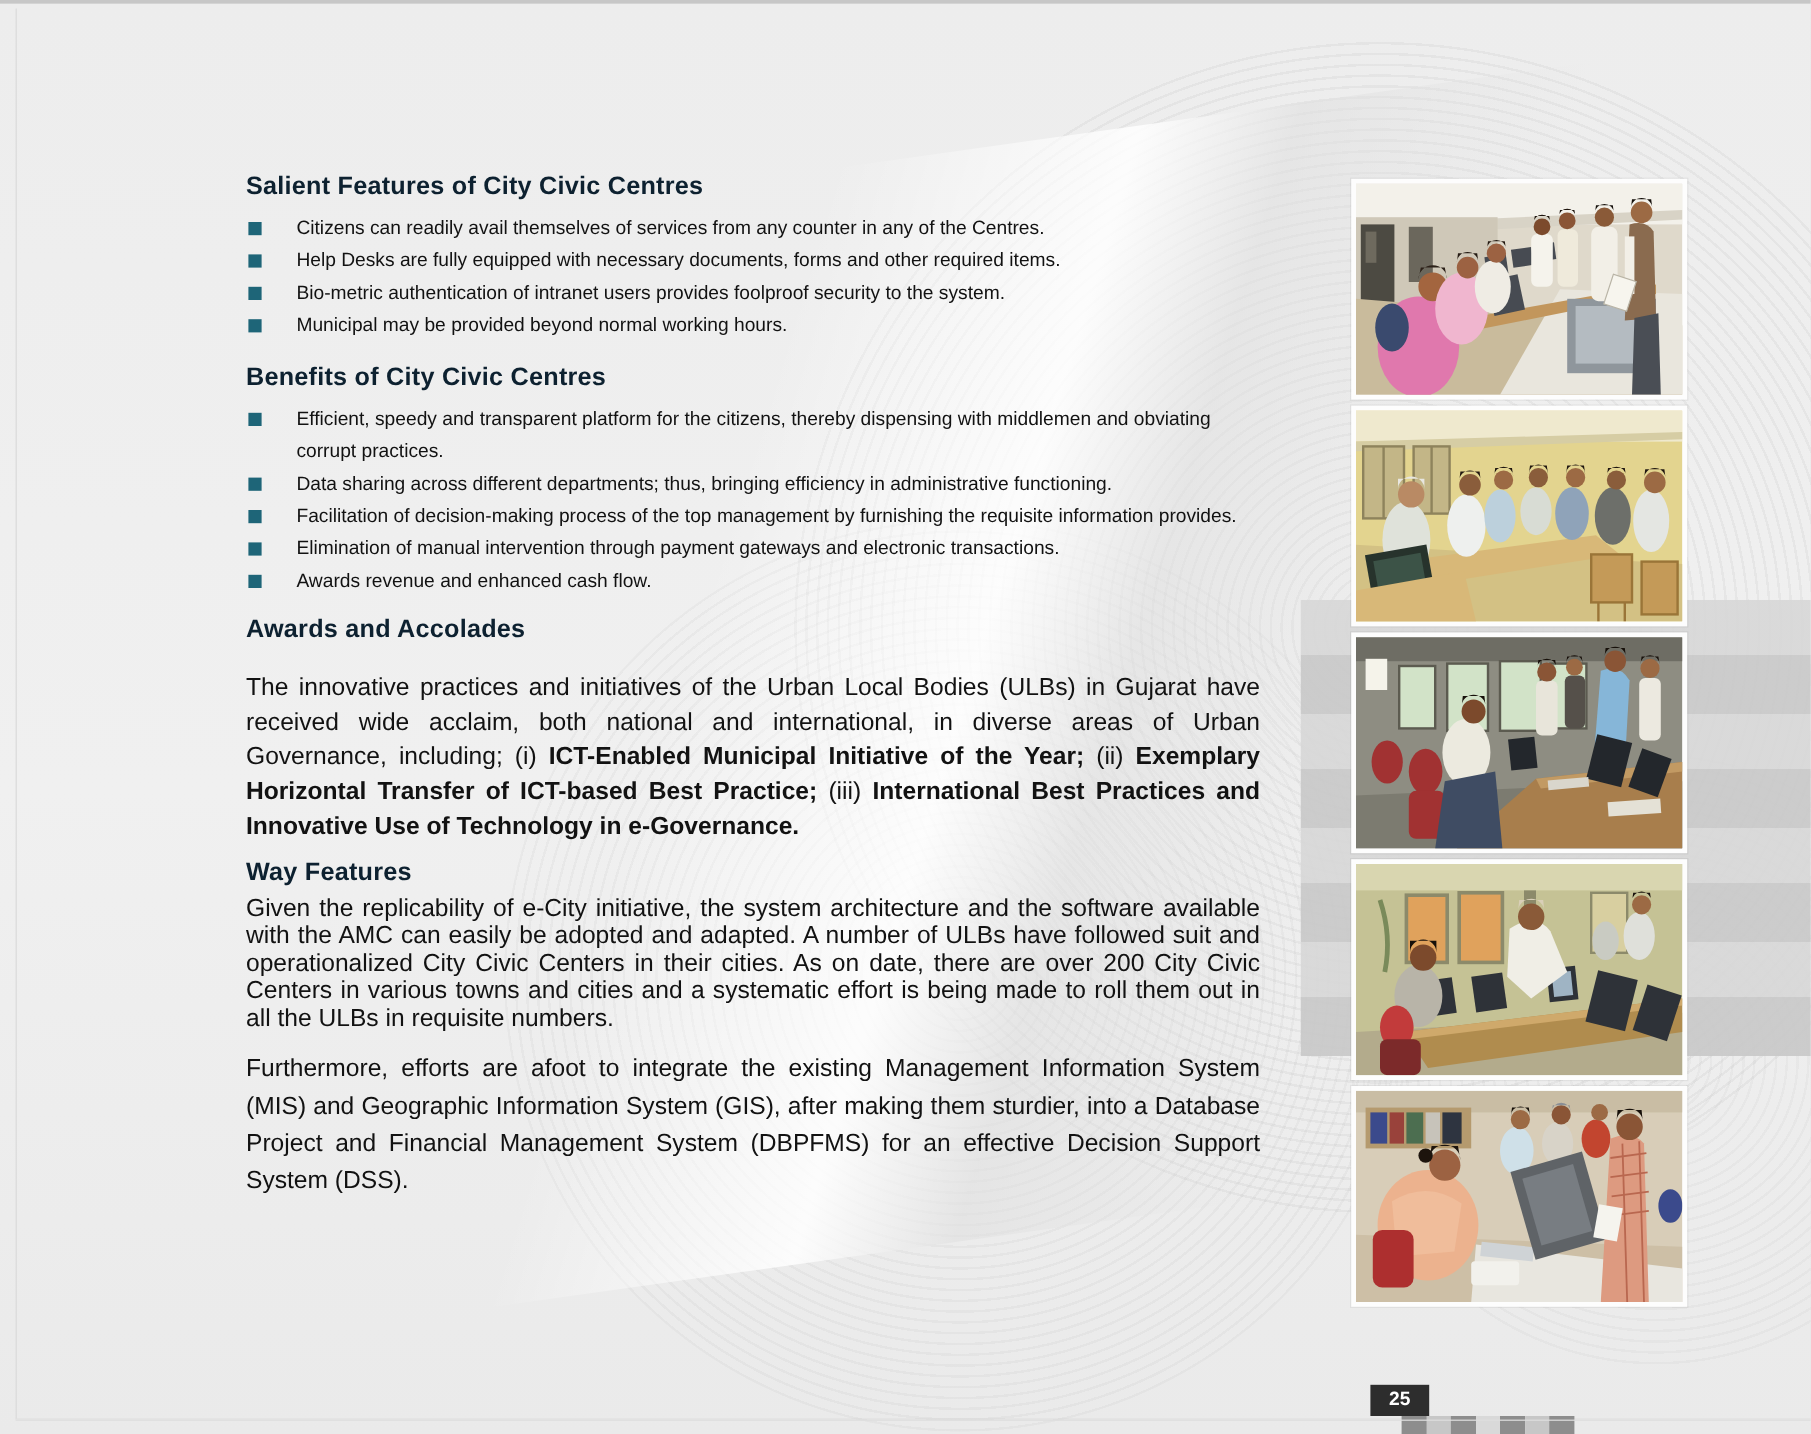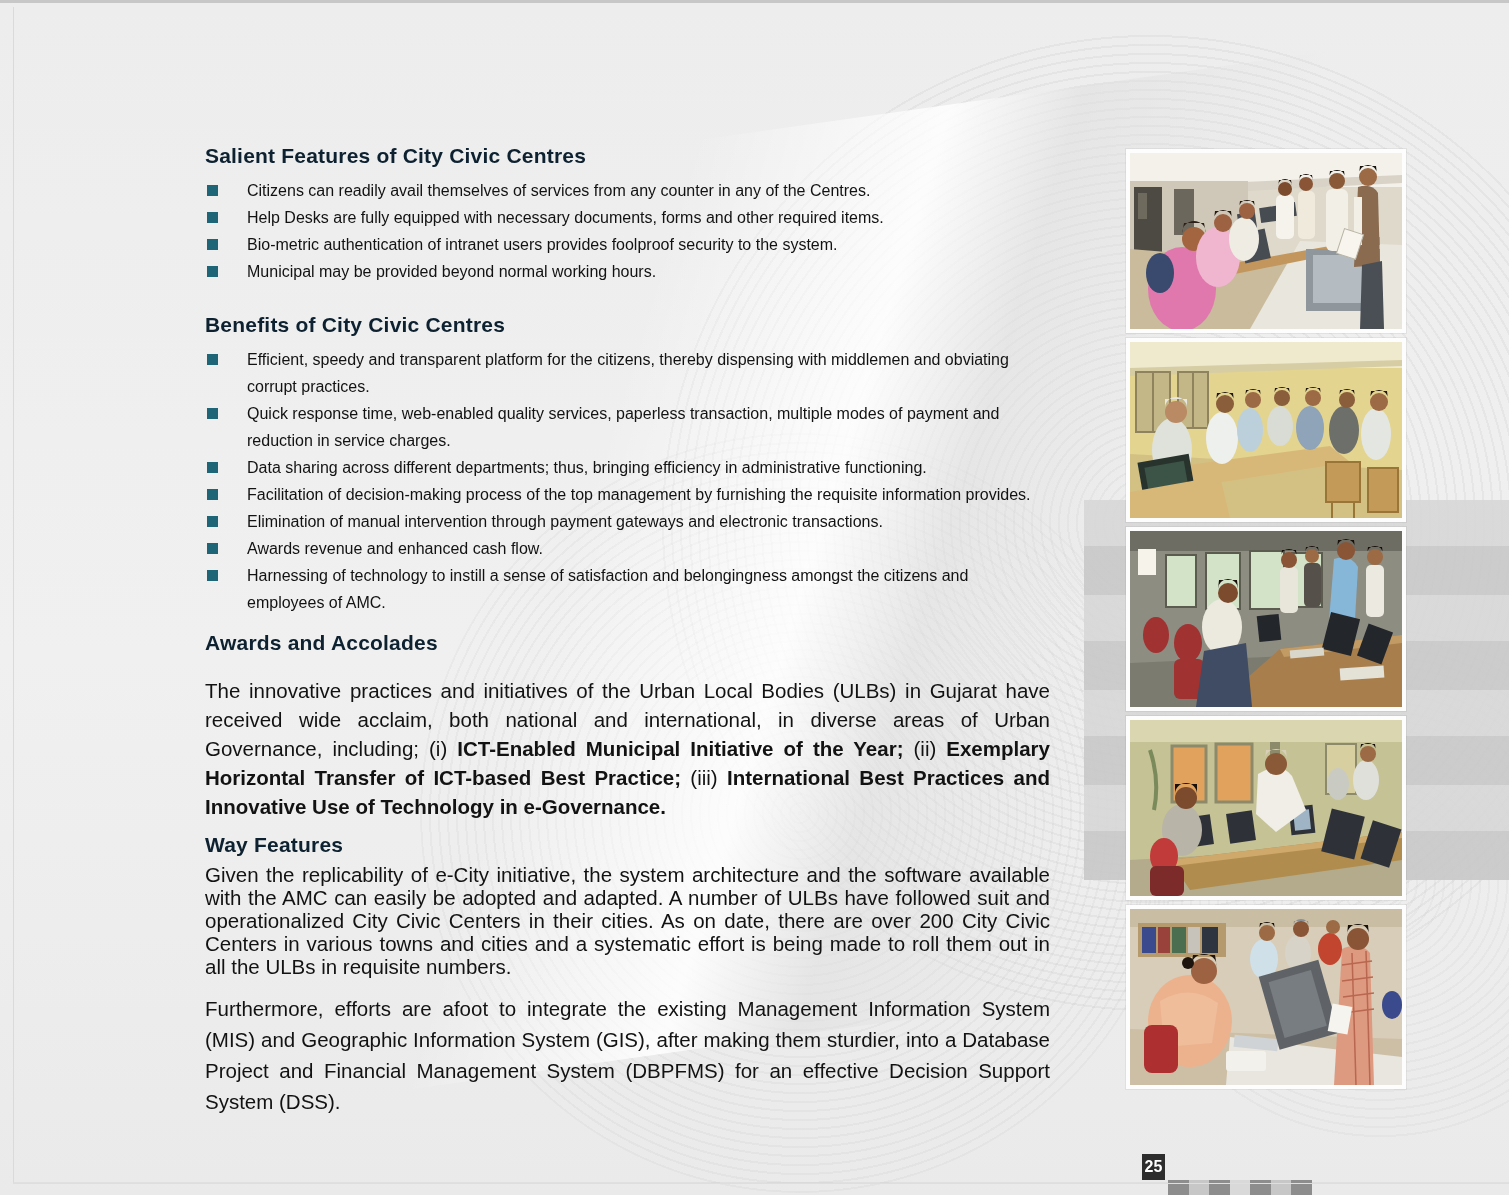--- a/index.html
+++ b/index.html
@@ -41,37 +41,37 @@
   .text-col { position:absolute; left:205px; top:140px; width:845px; color:#121212; }
   h2.sec { font-size:21px; font-weight:700; color:var(--heading,#0d2130); letter-spacing:.2px; line-height:26px; }
   ul.bullets { list-style:none; margin-top:8px; }
   ul.bullets li { position:relative; padding-left:42px; font-size:16px; line-height:27px; font-weight:500; }
   ul.bullets li::before {
     content:""; position:absolute; left:2px; top:8px; width:11px; height:11px;
     background:var(--bullet,#1e6578);
   }
   .para { font-size:20.5px; line-height:29px; text-align:justify; font-weight:500; }
   .para .bold { font-weight:800; }
-  .sec-benefits { margin-top:27px; }
+  .sec-benefits { margin-top:17px; }
   .sec-awards { margin-top:14px; }
   .sec-awards .para { margin-top:20px; }
   .sec-wayforward { margin-top:11px; }
   .sec-wayforward .para { margin-top:5px; line-height:23px; }
   .sec-furthermore { margin-top:15px; }
   .sec-furthermore .para { line-height:31px; }
   
   .photo-col { position:absolute; left:1126px; top:146px; width:280px; }
   figure.photo {
     width:280px; height:184px; background:#fdfdfd; padding:4px; margin-bottom:5px;
     box-shadow:0 0 0 1px rgba(0,0,0,0.05);
   }
   figure.photo svg { width:100%; height:100%; display:block; }
   
   .page-number {
-    position:absolute; left:1142px; top:1151px; width:23px; height:26px;
+    position:absolute; left:1142px; top:1151px; width:49px; height:26px;
     background:var(--pnbg,#2d2d2d); color:var(--pntx,#ffffff);
     font-size:16px; font-weight:700; display:flex; align-items:center; justify-content:center;
   }
   .footer-bar { position:absolute; left:1168px; top:1177px; height:18px; display:flex; }
   .footer-bar div { width:20.5px; height:100%; }
   .bottom-edge { position:absolute; left:13px; right:0; top:1180px; height:1px; background:#dedede; }
 </style>
 </head>
 <body>
 
@@ -92,26 +92,24 @@
         <li>Help Desks are fully equipped with necessary documents, forms and other required items.</li>
         <li>Bio-metric authentication of intranet users provides foolproof security to the system.</li>
         <li>Municipal may be provided beyond normal working hours.</li>
       </ul>
     </section>
 
     <section class="sec-benefits">
       <h2 class="sec">Benefits of City Civic Centres</h2>
       <ul class="bullets">
         <li>Efficient, speedy and transparent platform for the citizens, thereby dispensing with middlemen and obviating corrupt practices.</li>
-        <li>Quick response time, web-enabled quality services, paperless transaction, multiple modes of payment and reduction in service charges.</li>
         <li>Data sharing across different departments; thus, bringing efficiency in administrative functioning.</li>
         <li>Facilitation of decision-making process of the top management by furnishing the requisite information provides.</li>
         <li>Elimination of manual intervention through payment gateways and electronic transactions.</li>
         <li>Awards revenue and enhanced cash flow.</li>
-        <li>Harnessing of technology to instill a sense of satisfaction and belongingness amongst the citizens and employees of AMC.</li>
       </ul>
     </section>
 
     <section class="sec-awards">
       <h2 class="sec">Awards and Accolades</h2>
       <p class="para runs"><span>The innovative practices and initiatives of the Urban Local Bodies (ULBs) in Gujarat have received wide acclaim, both national and international, in diverse areas of Urban Governance, including; (i) </span><span class="bold">ICT-Enabled Municipal Initiative of the Year;</span><span> (ii) </span><span class="bold">Exemplary Horizontal Transfer of ICT-based Best Practice;</span><span> (iii) </span><span class="bold">International Best Practices and Innovative Use of Technology in e-Governance.</span></p>
     </section>
 
     <section class="sec-wayforward">
       <h2 class="sec">Way Features</h2>

